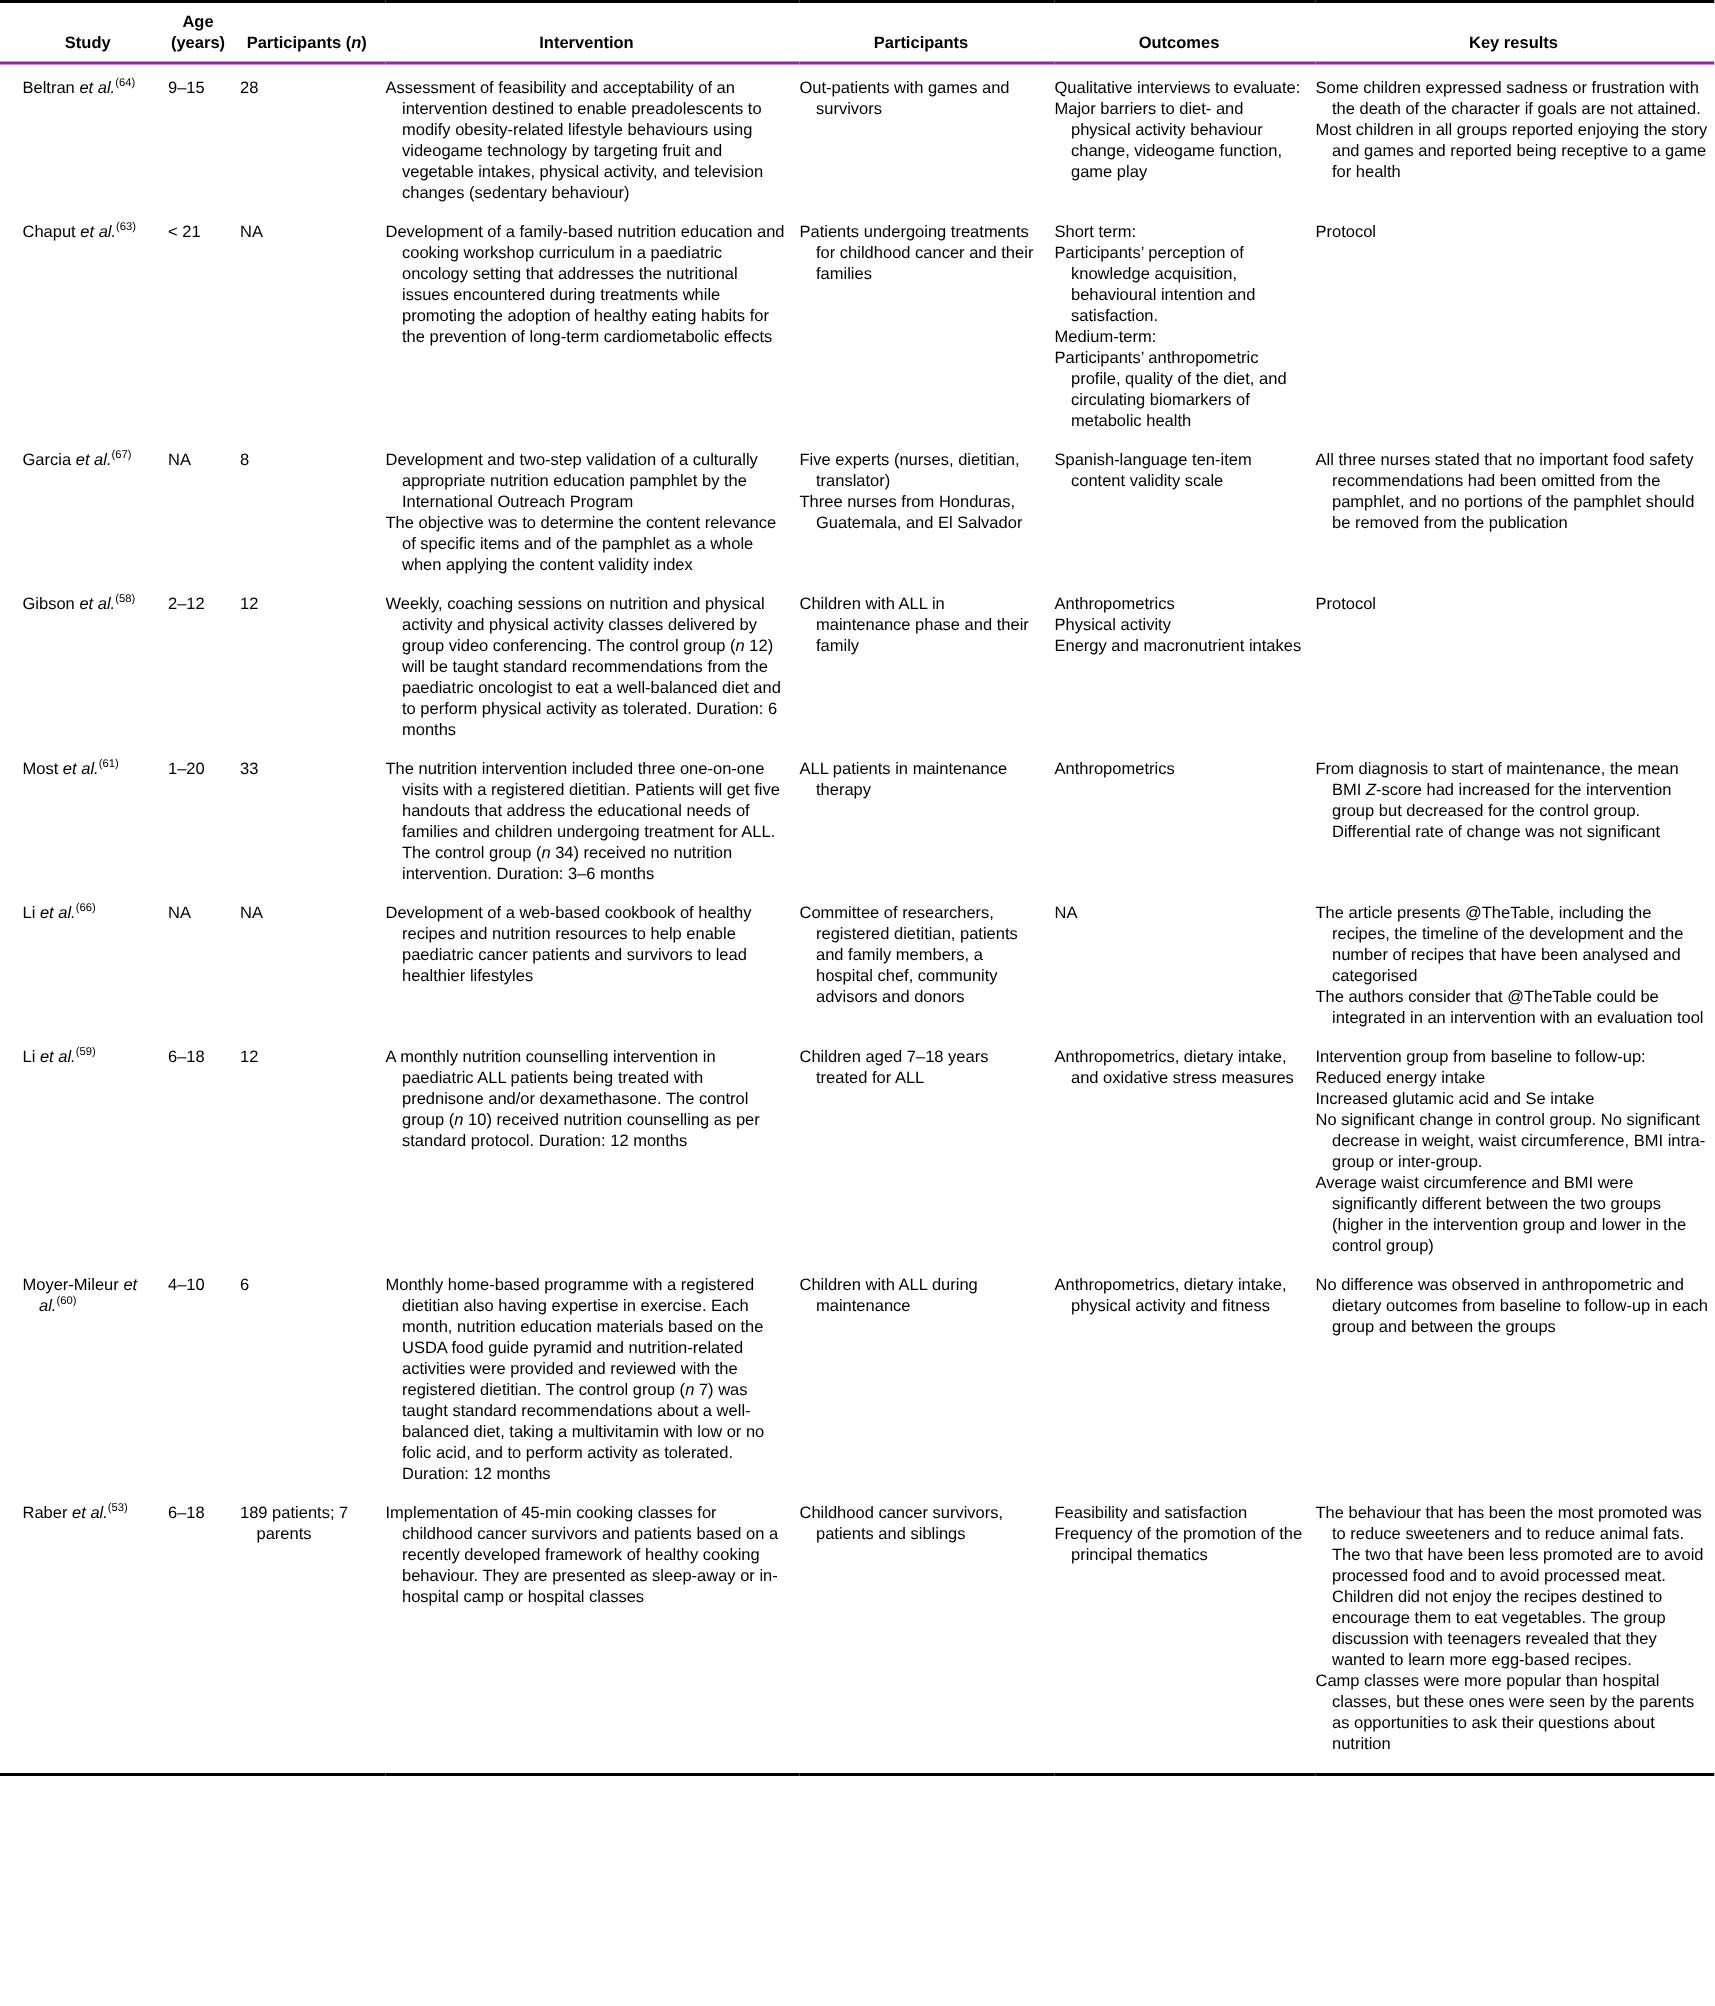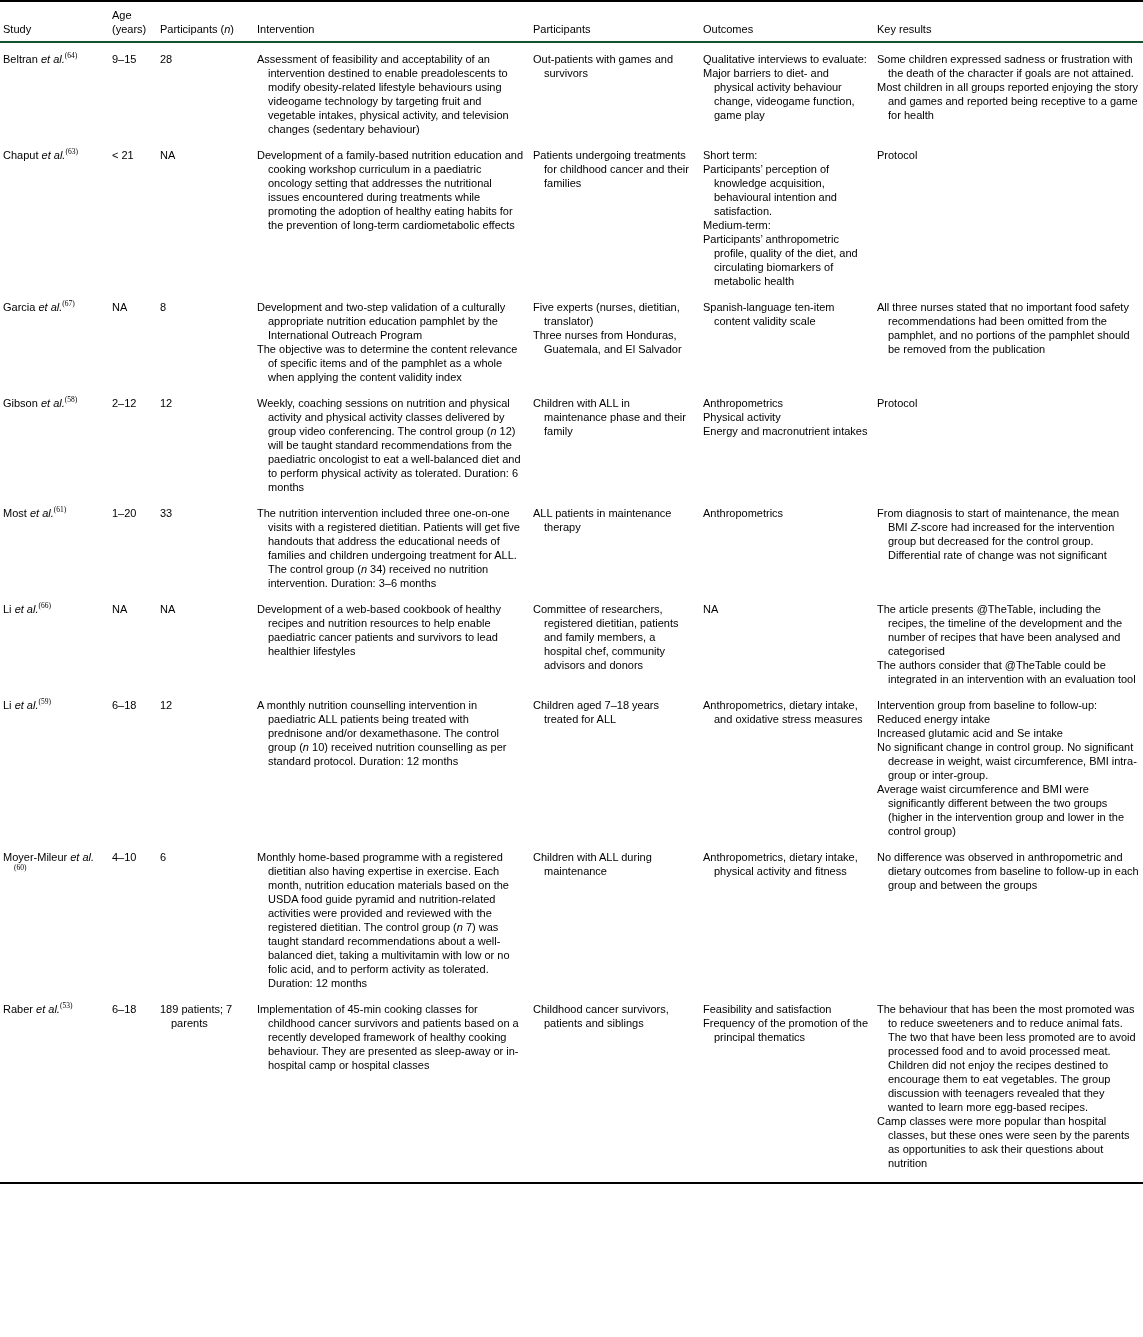--- a/index.html
+++ b/index.html
@@ -23,45 +23,44 @@
     border-bottom: 2px solid #000;
   }
   col.c0 { width: 112px; }
   col.c1 { width: 48px; }
   col.c2 { width: 97px; }
   col.c3 { width: 276px; }
   col.c4 { width: 170px; }
   col.c5 { width: 174px; }
   col.c6 { width: 266px; }
   th {
-    font-weight: normal;
-    text-align: left;
+    font-weight: bold;
+    text-align: center;
     vertical-align: bottom;
-    border-bottom: 2px solid #14532d;
+    border-bottom: 2px solid #a21caf;
     padding: 6px 8px 5px 0;
     white-space: pre-line;
   }
   td {
     vertical-align: top;
     padding: 0 8px 12px 0;
     text-align: left;
   }
   tbody tr:first-child td { padding-top: 9px; }
-  th.c0, td.c0 { padding-left: 3px; padding-right: 10px; }
+  th.c0, td.c0 { padding-left: 15px; padding-right: 10px; }
   th.c6, td.c6 { padding-right: 2px; }
   .para {
     padding-left: 11px;
     text-indent: -11px;
   }
   sup {
     font-size: 7.5px;
     line-height: 0;
     vertical-align: super;
     letter-spacing: 0;
-    font-family: Liberation Serif, serif;
   }
   i { font-style: italic; }
 </style>
 </head>
 <body>
 
 <div id="page">
   <table>
     <colgroup>
       <col class="c0">

